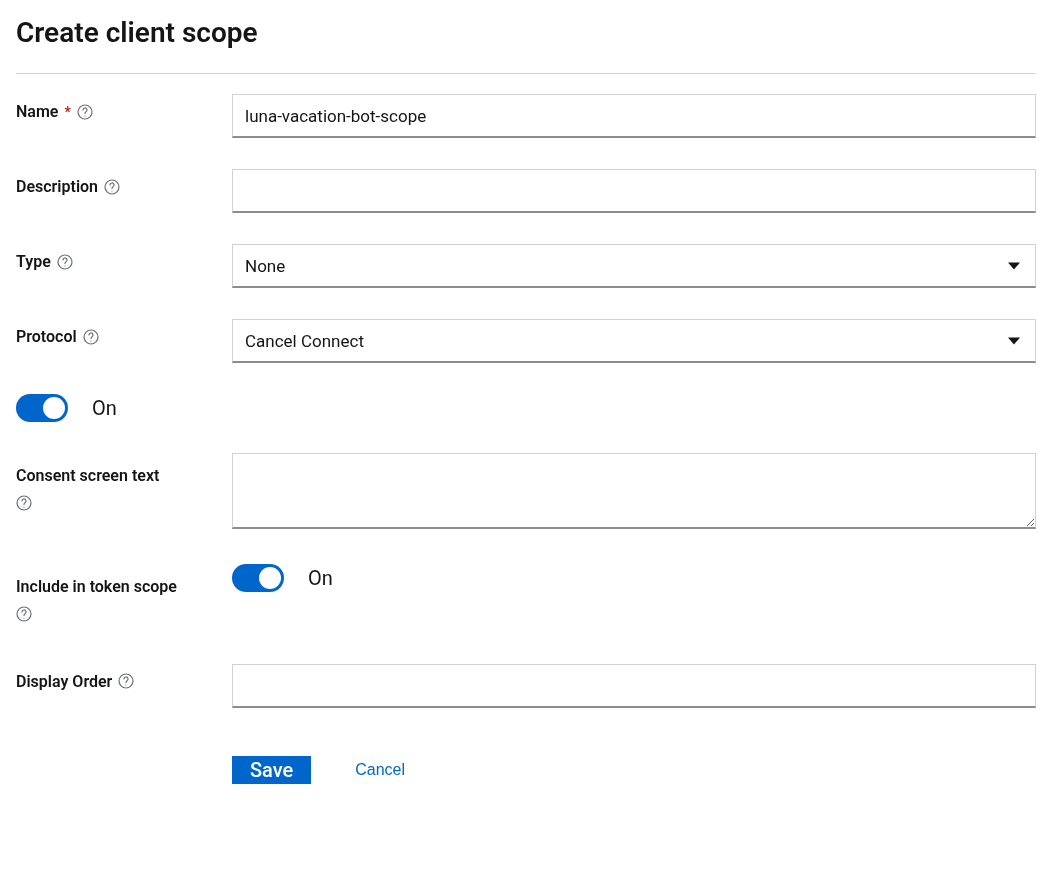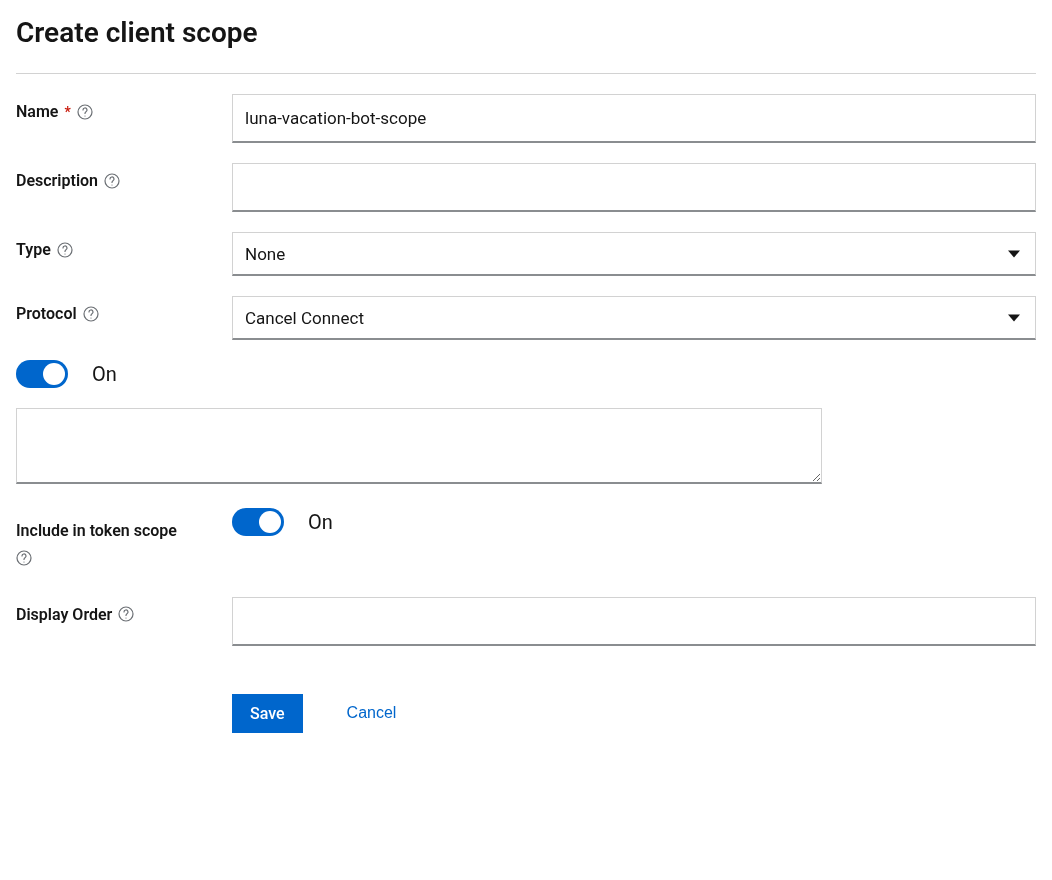--- a/index.html
+++ b/index.html
@@ -17,21 +17,21 @@
   .page-title {
     font-size: 28px;
     font-weight: 600;
     padding-bottom: 24px;
     border-bottom: 1px solid #d2d2d2;
     margin-bottom: 20px;
   }
   .form-row {
     display: flex;
     align-items: flex-start;
-    margin-bottom: 20px;
+    margin-bottom: 31px;
   }
   .label-col {
     width: 216px;
     flex-shrink: 0;
     display: flex;
     align-items: center;
     flex-wrap: wrap;
     padding-top: 8px;
     font-size: 16px;
     font-weight: 600;
@@ -60,21 +60,21 @@
     width: 16px;
     height: 16px;
   }
   .input-col {
     flex: 1;
     max-width: 806px;
   }
   .text-input {
     width: 100%;
     height: 44px;
-    padding: 23px 12px;
+    padding: 8px 12px;
     font-size: 17px;
     border: 1px solid #d2d2d2;
     border-bottom: 2px solid #8a8d90;
     background: #ffffff;
     color: #151515;
     font-family: inherit;
   }
   .select-wrap {
     position: relative;
     width: 100%;
@@ -147,22 +147,22 @@
     display: flex;
     gap: 44px;
     margin-left: 216px;
     margin-top: 48px;
     align-items: center;
   }
   .btn-primary {
     background: #0066cc;
     color: #ffffff;
     border: none;
-    padding: 10px 18px;
-    font-size: 16px;
+    padding: 2px 18px;
+    font-size: 20px;
     font-weight: 500;
     cursor: pointer;
     font-family: inherit;
     text-align: right;
   }
   .btn-link {
     background: none;
     border: none;
     color: #0066cc;
     font-size: 16px;
@@ -251,20 +251,30 @@
     <div class="switch-row">
       <div class="switch">
         <div class="switch-knob"></div>
       </div>
       <span class="switch-label">On</span>
     </div>
   </div>
 </div>
 
 <div class="form-row">
+  <div class="label-col tall" style="display:block; line-height:1.9;">
+    <span class="label-text">Consent screen text</span><br>
+    <span class="help-icon" style="display:inline-flex;">
+      <svg viewBox="0 0 16 16" fill="none" stroke="currentColor" stroke-width="1.2">
+        <circle cx="8" cy="8" r="7"></circle>
+        <path d="M6 6 a2 2 0 1 1 3 1.7 c-0.8 0.5 -1 1 -1 1.8" stroke-linecap="round"></path>
+        <circle cx="8" cy="12" r="0.6" fill="currentColor" stroke="none"></circle>
+      </svg>
+    </span>
+  </div>
   <div class="input-col">
     <textarea class="textarea-input" style=""></textarea>
   </div>
 </div>
 
 <div class="form-row">
   <div class="label-col tall" style="display:block; line-height:1.9;">
     <span class="label-text">Include in token scope</span><br>
     <span class="help-icon" style="display:inline-flex;">
       <svg viewBox="0 0 16 16" fill="none" stroke="currentColor" stroke-width="1.2">

